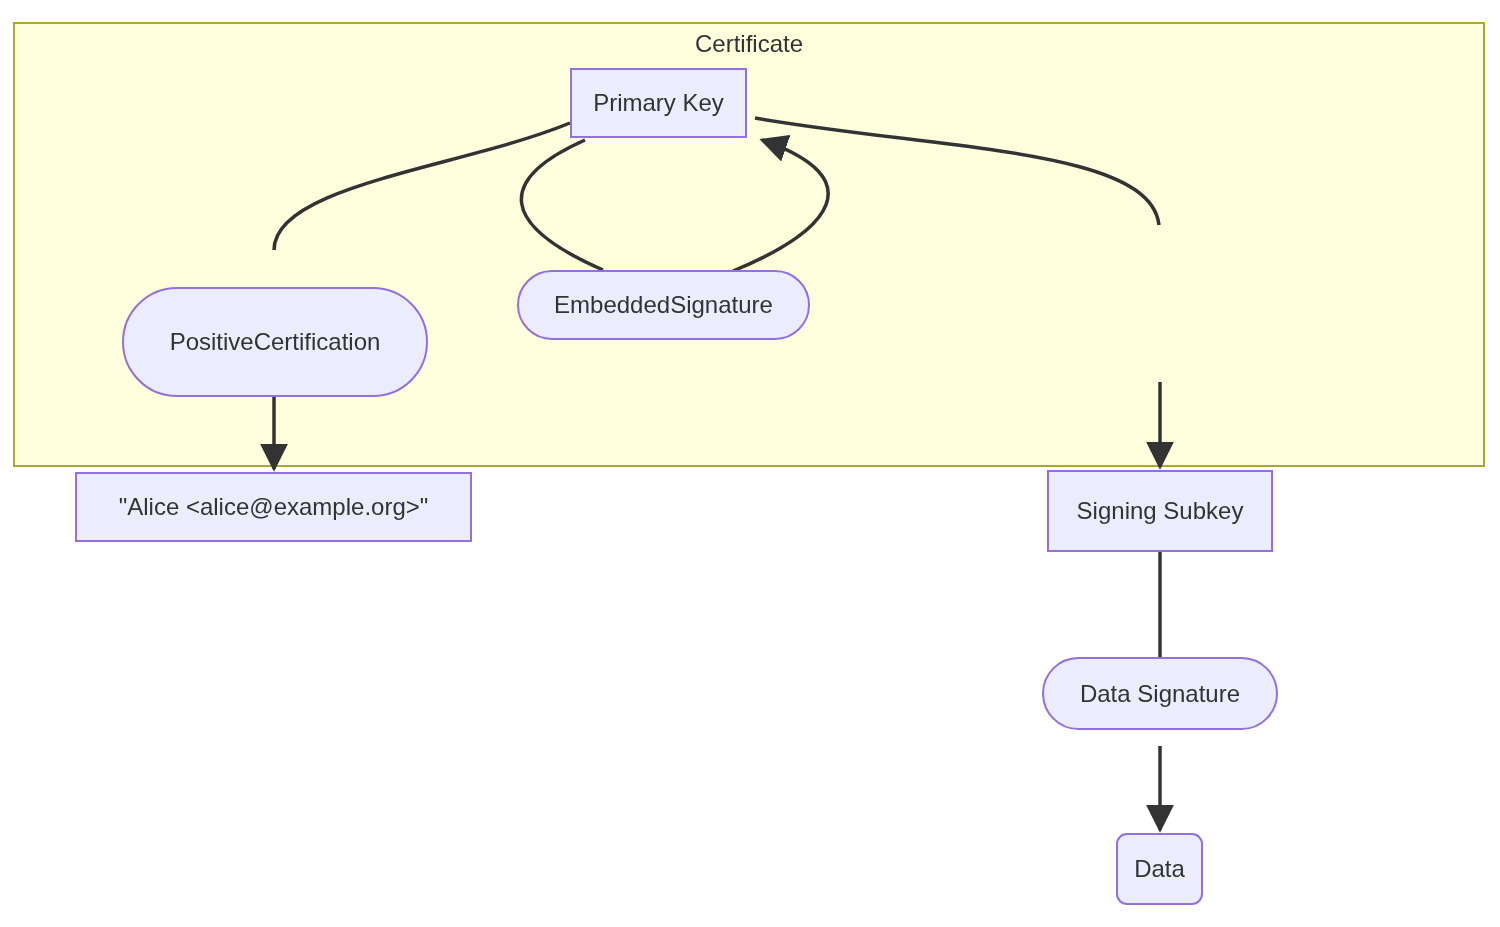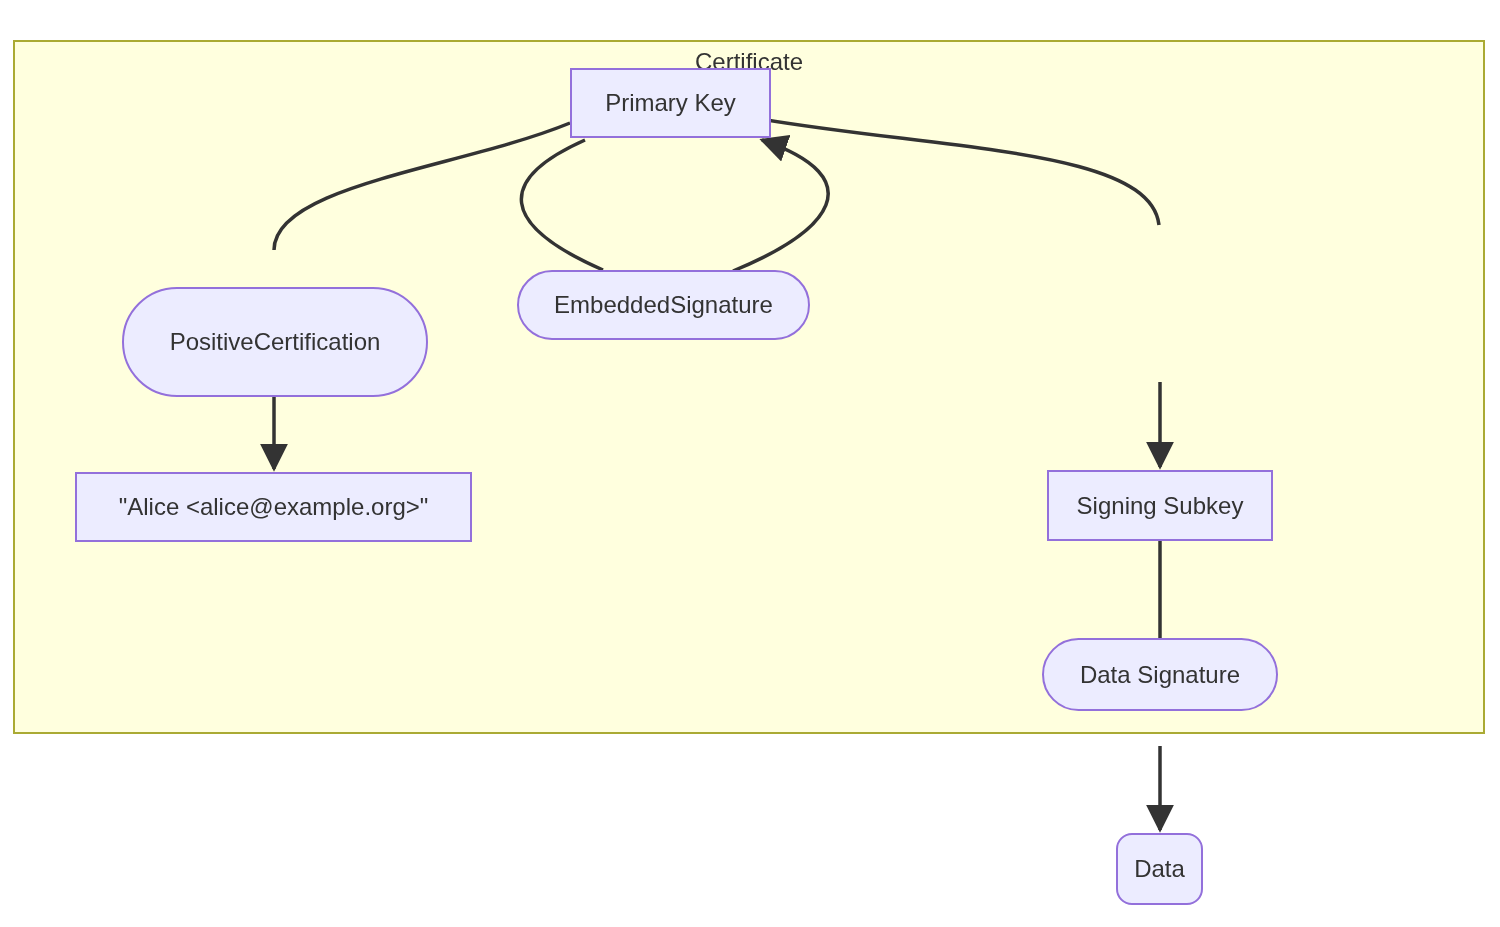--- a/index.html
+++ b/index.html
@@ -2,42 +2,42 @@
 <html style="--cluster_fill: #FFFFDE; --cluster_border: #AAAA33; --node_fill: #ECECFF; --node_border: #9370DB; --edge_color: #333333; --text_color: #333333;"><head>
 <meta charset="utf-8">
 <style>
   html,body{margin:0;padding:0;background:#ffffff;}
   #canvas{
     position:relative;width:1500px;height:927px;overflow:hidden;
     background:#ffffff;font-family:"Liberation Sans",sans-serif;
     color:var(--text_color,#333333);
   }
   .cluster{
-    position:absolute;left:13px;top:40px;width:1472px;height:694px;
+    position:absolute;left:13px;top:22px;width:1472px;height:445px;
     background:var(--cluster_fill,#FFFFDE);
     border:2px solid var(--cluster_border,#AAAA33);
     box-sizing:border-box;
   }
   .cluster-title{
     position:absolute;top:6px;left:0;width:100%;
     text-align:center;font-size:24px;color:var(--text_color,#333333);
   }
   svg.edges{position:absolute;left:0;top:0;}
   .edge{stroke:var(--edge_color,#333333);stroke-width:3.5;fill:none;}
   .arrowhead-shape{fill:var(--edge_color,#333333);}
   .node{
     position:absolute;display:flex;flex-direction:column;
     align-items:center;justify-content:center;
     background:var(--node_fill,#ECECFF);
     border:2px solid var(--node_border,#9370DB);
     box-sizing:border-box;font-size:24px;line-height:34px;
     text-align:center;color:var(--text_color,#333333);white-space:nowrap;
   }
   .stadium{border-radius:999px;}
-  .rounded{border-radius:16px;align-items:center;}
+  .rounded{border-radius:11px;align-items:center;}
 </style>
 </head>
 <body>
 
 <div id="canvas">
 
   <div class="cluster">
     <div class="cluster-title">Certificate</div>
   </div>
 
@@ -50,42 +50,42 @@
     <path class="edge" d="M 570 123 C 460 168, 274 185, 274 250"></path>
     <path class="edge" d="M 274 360 L 274 469" marker-end="url(#arrowhead)"></path>
     <path class="edge" d="M 585 140 C 495 180, 500 225, 603 270"></path>
     <path class="edge" d="M 733 271 C 830 231, 874 179, 762 140" marker-end="url(#arrowhead)"></path>
     <path class="edge" d="M 755 118 C 940 150, 1150 148, 1159 225"></path>
     <path class="edge" d="M 1160 382 L 1160 467" marker-end="url(#arrowhead)"></path>
     <path class="edge" d="M 1160 541 L 1160 673"></path>
     <path class="edge" d="M 1160 746 L 1160 830" marker-end="url(#arrowhead)"></path>
   </svg>
 
-  <div class="node" style="left:570px;top:68px;width:201px;height:70px;">
+  <div class="node" style="left:570px;top:68px;width:177px;height:70px;">
     <div>Primary Key</div>
   </div>
 
   <div class="node stadium" style="left:122px;top:250px;width:306px;height:110px;margin-top:37px;">
     <div>PositiveCertification</div>
   </div>
 
   <div class="node stadium" style="left:517px;top:270px;width:293px;height:70px;">
     <div>EmbeddedSignature</div>
   </div>
 
 
   <div class="node" style="left:75px;top:472px;width:397px;height:70px;">
     <div>"Alice &lt;alice@example.org&gt;"</div>
   </div>
 
-  <div class="node" style="left:1047px;top:470px;width:226px;height:71px;">
+  <div class="node" style="left:1047px;top:470px;width:226px;height:82px;">
     <div>Signing Subkey</div>
   </div>
 
-  <div class="node stadium" style="left:1042px;top:638px;width:236px;height:73px;">
+  <div class="node stadium" style="left:1042px;top:657px;width:236px;height:73px;">
     <div>Data Signature</div>
   </div>
 
   <div class="node rounded" style="left:1116px;top:833px;width:87px;height:72px;">
     <div>Data</div>
   </div>
 
 </div>
 
 </body></html>

